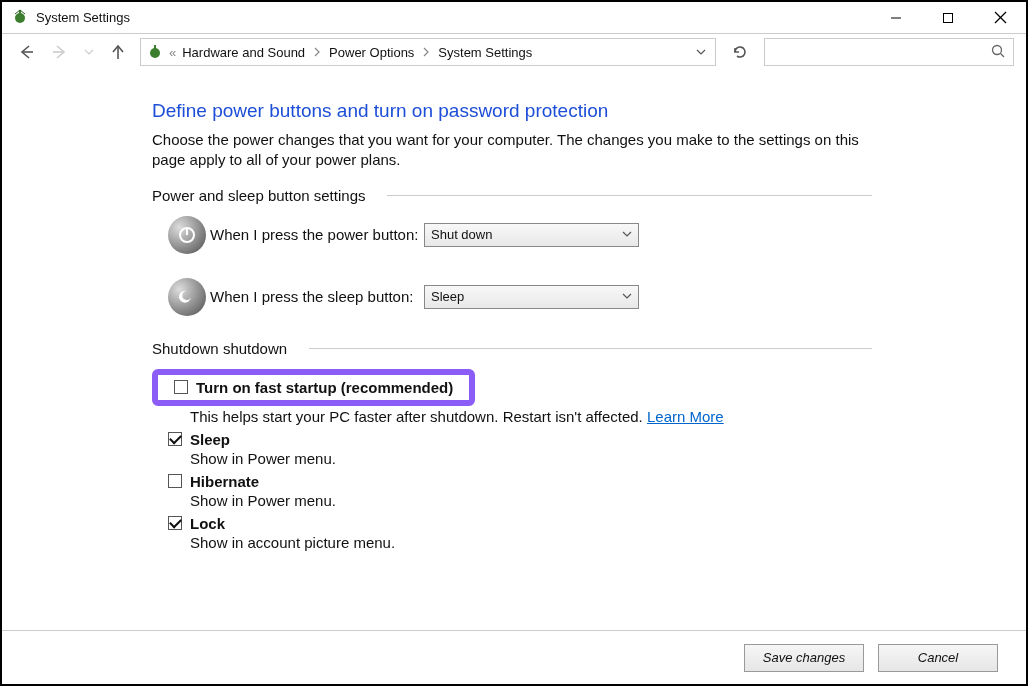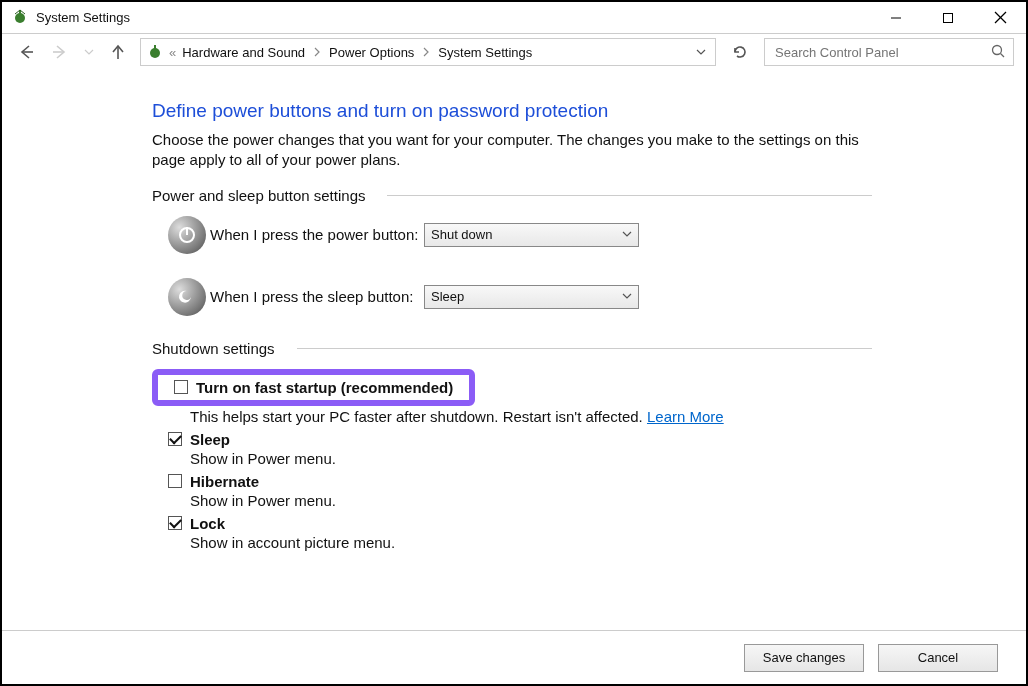--- a/index.html
+++ b/index.html
@@ -171,20 +171,21 @@
     display: inline-flex;
   }
   .footer {
     border-top: 1px solid #ccc;
     height: 54px;
     display: flex;
     align-items: center;
     justify-content: flex-end;
     gap: 14px;
     padding: 0 28px;
+    font-style: italic;
   }
   .button {
     min-width: 120px;
     height: 28px;
     border: 1px solid #999;
     background: linear-gradient(#f6f6f6,#e6e6e6);
     display: inline-flex;
     align-items: center;
     justify-content: center;
     font-size: 13px;
@@ -280,21 +281,20 @@
           </svg>
         </span>
     </div>
     <div class="refresh-btn">
       <svg width="16" height="16" viewBox="0 0 16 16">
           <path d="M3 8 a5 5 0 1 1 2 4" stroke="#555" stroke-width="1.6" fill="none"></path>
           <path d="M3 4 L3 8 L7 8" stroke="#555" stroke-width="1.6" fill="none"></path>
         </svg>
     </div>
     <div class="searchbox">
-      <input placeholder="Search Control Panel" style="">
       <span class="search-icon">
         <svg width="14" height="14" viewBox="0 0 14 14">
             <circle cx="6" cy="6" r="4.5" stroke="#666" stroke-width="1.3" fill="none"></circle>
             <line x1="9.5" y1="9.5" x2="13" y2="13" stroke="#666" stroke-width="1.3"></line>
           </svg>
       </span>
     </div>
   </div>
 
   <div class="content">
@@ -331,21 +331,21 @@
       <span class="power-label">When I press the sleep button:</span>
       <div class="dropdown">
         <span>Sleep</span>
         <span class="chev"><svg width="10" height="10">
               <path d="M1 3 L5 7 L9 3" stroke="#555" stroke-width="1.2" fill="none"></path>
             </svg></span>
       </div>
     </div>
 
     <div class="section-heading shut">
-      <span>Shutdown settings</span>
+      <span>Shutdown shutdown</span>
       <span class="line"></span>
     </div>
 
     
     <div class="highlight">
       <div class="check-line">
         <span class="checkbox"></span>
         <span class="check-label">Turn on fast startup (recommended)</span>
       </div>
     </div>

